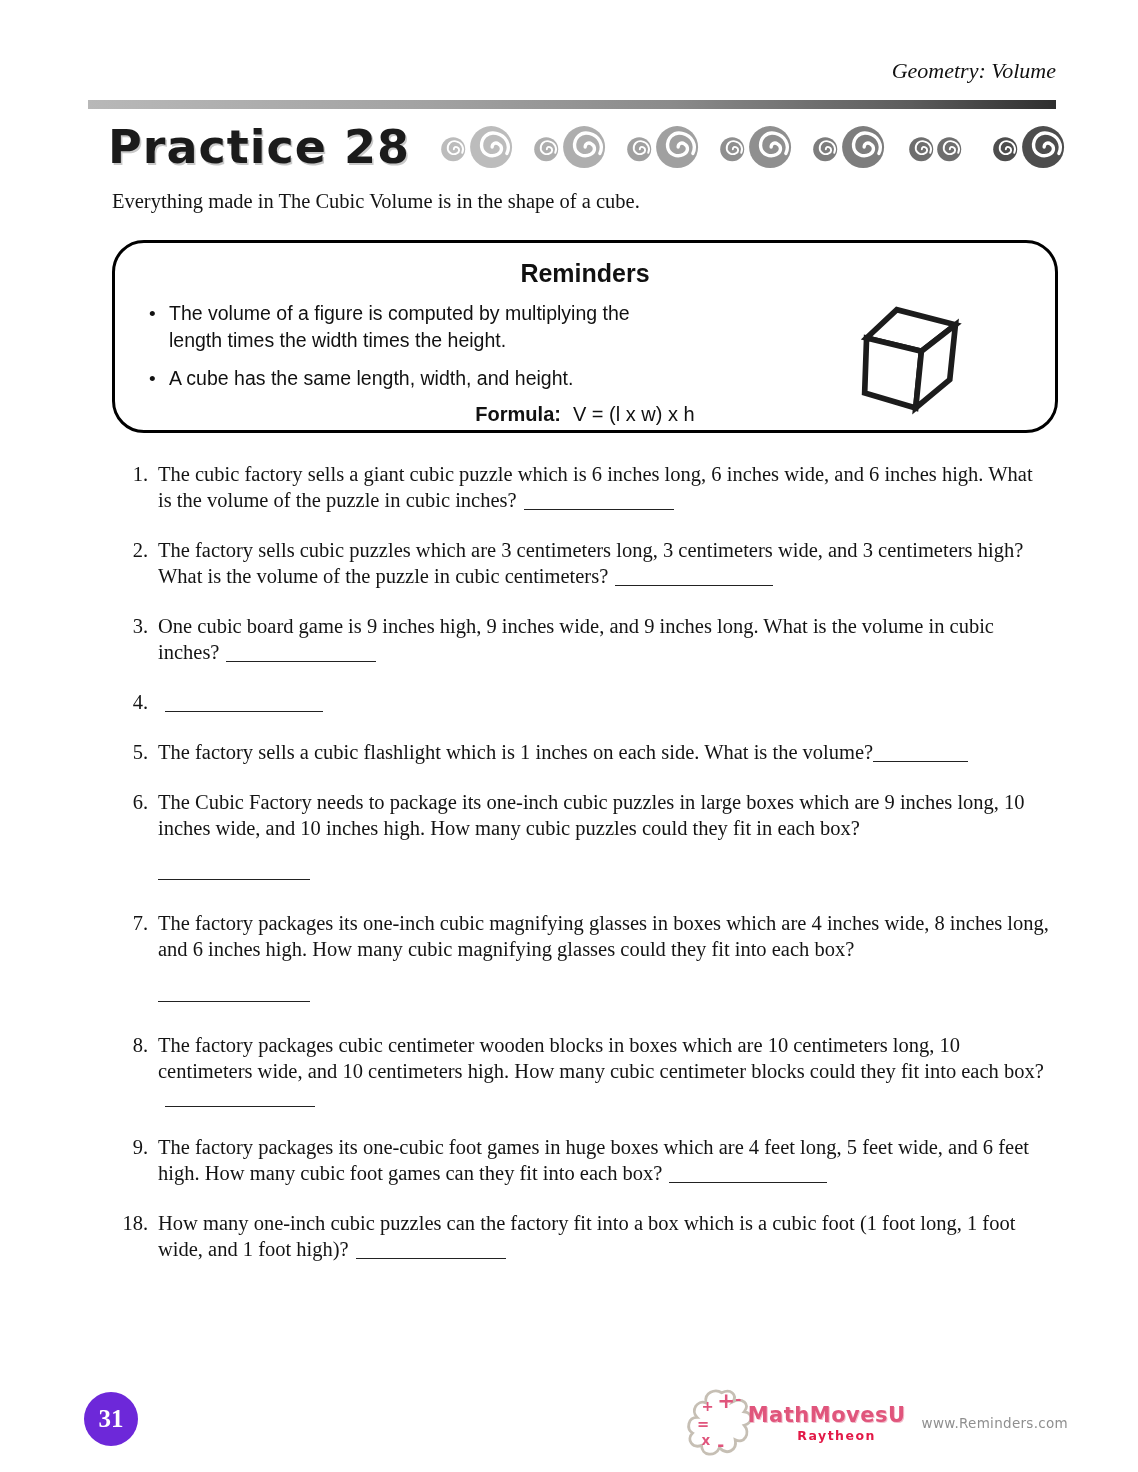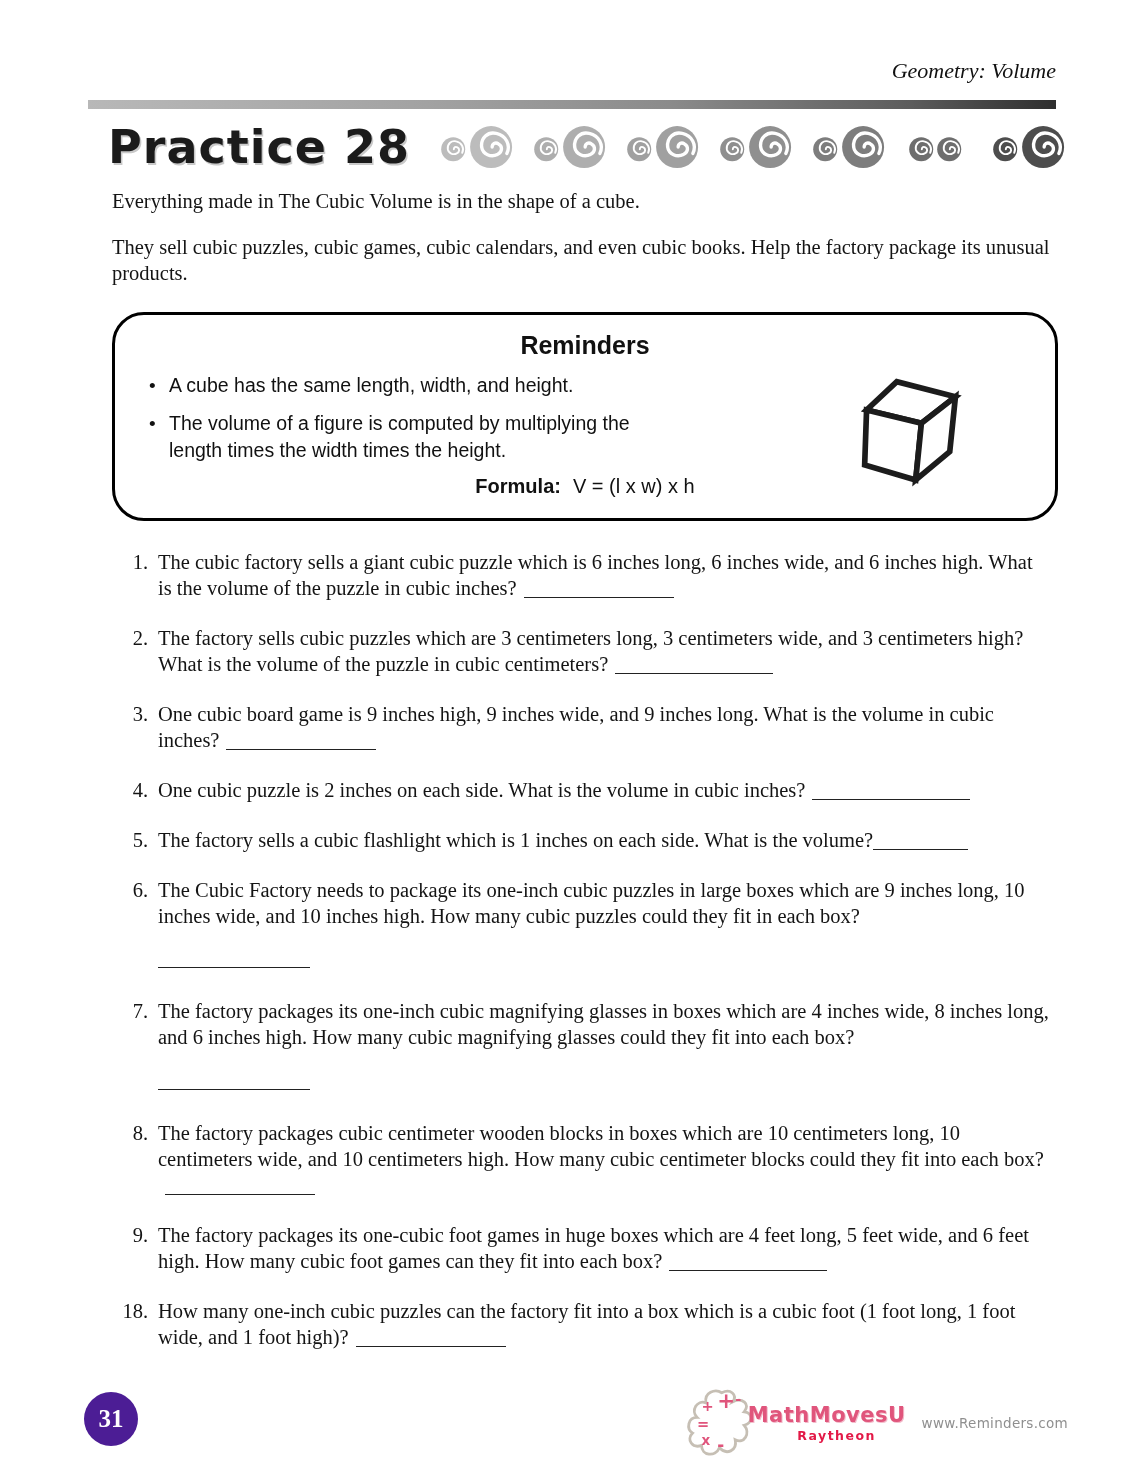--- a/index.html
+++ b/index.html
@@ -37,21 +37,21 @@
   .swirls{flex:none;}
   
   .content{position:absolute;top:188px;left:112px;width:946px;}
   .intro p{margin:0;font-size:20.5px;line-height:26px;}
   .intro p + p{margin-top:20px;}
   
   .rem-box{
     position:relative;
     margin-top:26px;
     border:3px solid #000;border-radius:32px;
-    padding:14px 30px 16px 30px;
+    padding:14px 30px 0 30px;
     box-sizing:border-box;
     font-family:"Liberation Sans", sans-serif;
   }
   .rem-title{
     margin:2px 0 12px 0;text-align:center;
     font-size:25px;font-weight:bold;color:#111;
     font-family:"Liberation Sans", sans-serif;
   }
   .rem-list{list-style:none;margin:0;padding:0;max-width:520px;}
   .rem-list li{
@@ -87,21 +87,21 @@
   .w150{width:150px;}
   .w158{width:158px;}
   .w95{width:95px;margin-left:0;}
   .blank.own{
     display:block;width:152px;margin:22px 0 6px 0;
   }
   
   .page-badge{
     position:absolute;left:84px;top:1392px;
     width:54px;height:54px;border-radius:50%;
-    background:#4c1d95;color:#fff;
+    background:#6d28d9;color:#fff;
     display:flex;align-items:center;justify-content:center;
     font-family:"Liberation Serif", serif;
     font-weight:bold;font-size:25px;
   }
   .logo-area{
     position:absolute;right:70px;top:1386px;
     display:flex;align-items:center;
   }
   .logo-text-stack{margin-left:-16px;text-align:center;}
   .logo-main{
@@ -167,28 +167,27 @@
         <use href="#spiral" transform="translate(552,16) scale(0.60)"></use>
         <use href="#spiral" transform="translate(580,4) scale(1.05)"></use>
       </g>
     </svg>
   </div>
 
   <div class="content">
 
     <div class="intro">
       <p>Everything made in The Cubic Volume is in the shape of a cube.</p>
-      <p>They sell cubic puzzles, cubic games, cubic calendars, and even cubic books.  Help the factory package its unusual products.</p>
     </div>
 
     <div class="rem-box">
       <h2 class="rem-title">Reminders</h2>
       <ul class="rem-list">
+        <li>The volume of a figure is computed by multiplying the length times the width times the height.</li>
         <li>A cube has the same length, width, and height.</li>
-        <li>The volume of a figure is computed by multiplying the length times the width times the height.</li>
       </ul>
       <p class="formula-line">
         <span class="formula-label">Formula:</span><span>V = (l x w) x h</span>
       </p>
       <div class="cube-wrap">
         <svg width="104" height="118" viewBox="0 0 110 122" aria-hidden="true">
           <g fill="#ffffff" stroke="#1c1c1c" stroke-width="6" stroke-linejoin="miter">
             <polygon points="8,42 40,12 102,28 66,56"></polygon>
             <polygon points="8,42 66,56 60,116 6,100"></polygon>
             <polygon points="66,56 102,28 96,86 60,116"></polygon>
@@ -212,21 +211,21 @@
       </li>
       <li>
         <span class="qnum">3.</span>
         <div class="qbody">
           <span>One cubic board game is 9 inches high, 9 inches wide, and 9 inches long.  What is the volume in cubic inches?</span><span class="blank w150"></span>
         </div>
       </li>
       <li>
         <span class="qnum">4.</span>
         <div class="qbody">
-          <span>One cubic puzzle is 2 inches on each side.  What is the volume in cubic inches?</span><span class="blank w158"></span>
+          <span class="blank w158"></span>
         </div>
       </li>
       <li>
         <span class="qnum">5.</span>
         <div class="qbody">
           <span>The factory sells a cubic flashlight which is 1 inches on each side.  What is the volume?</span><span class="blank w95"></span>
         </div>
       </li>
       <li>
         <span class="qnum">6.</span>

